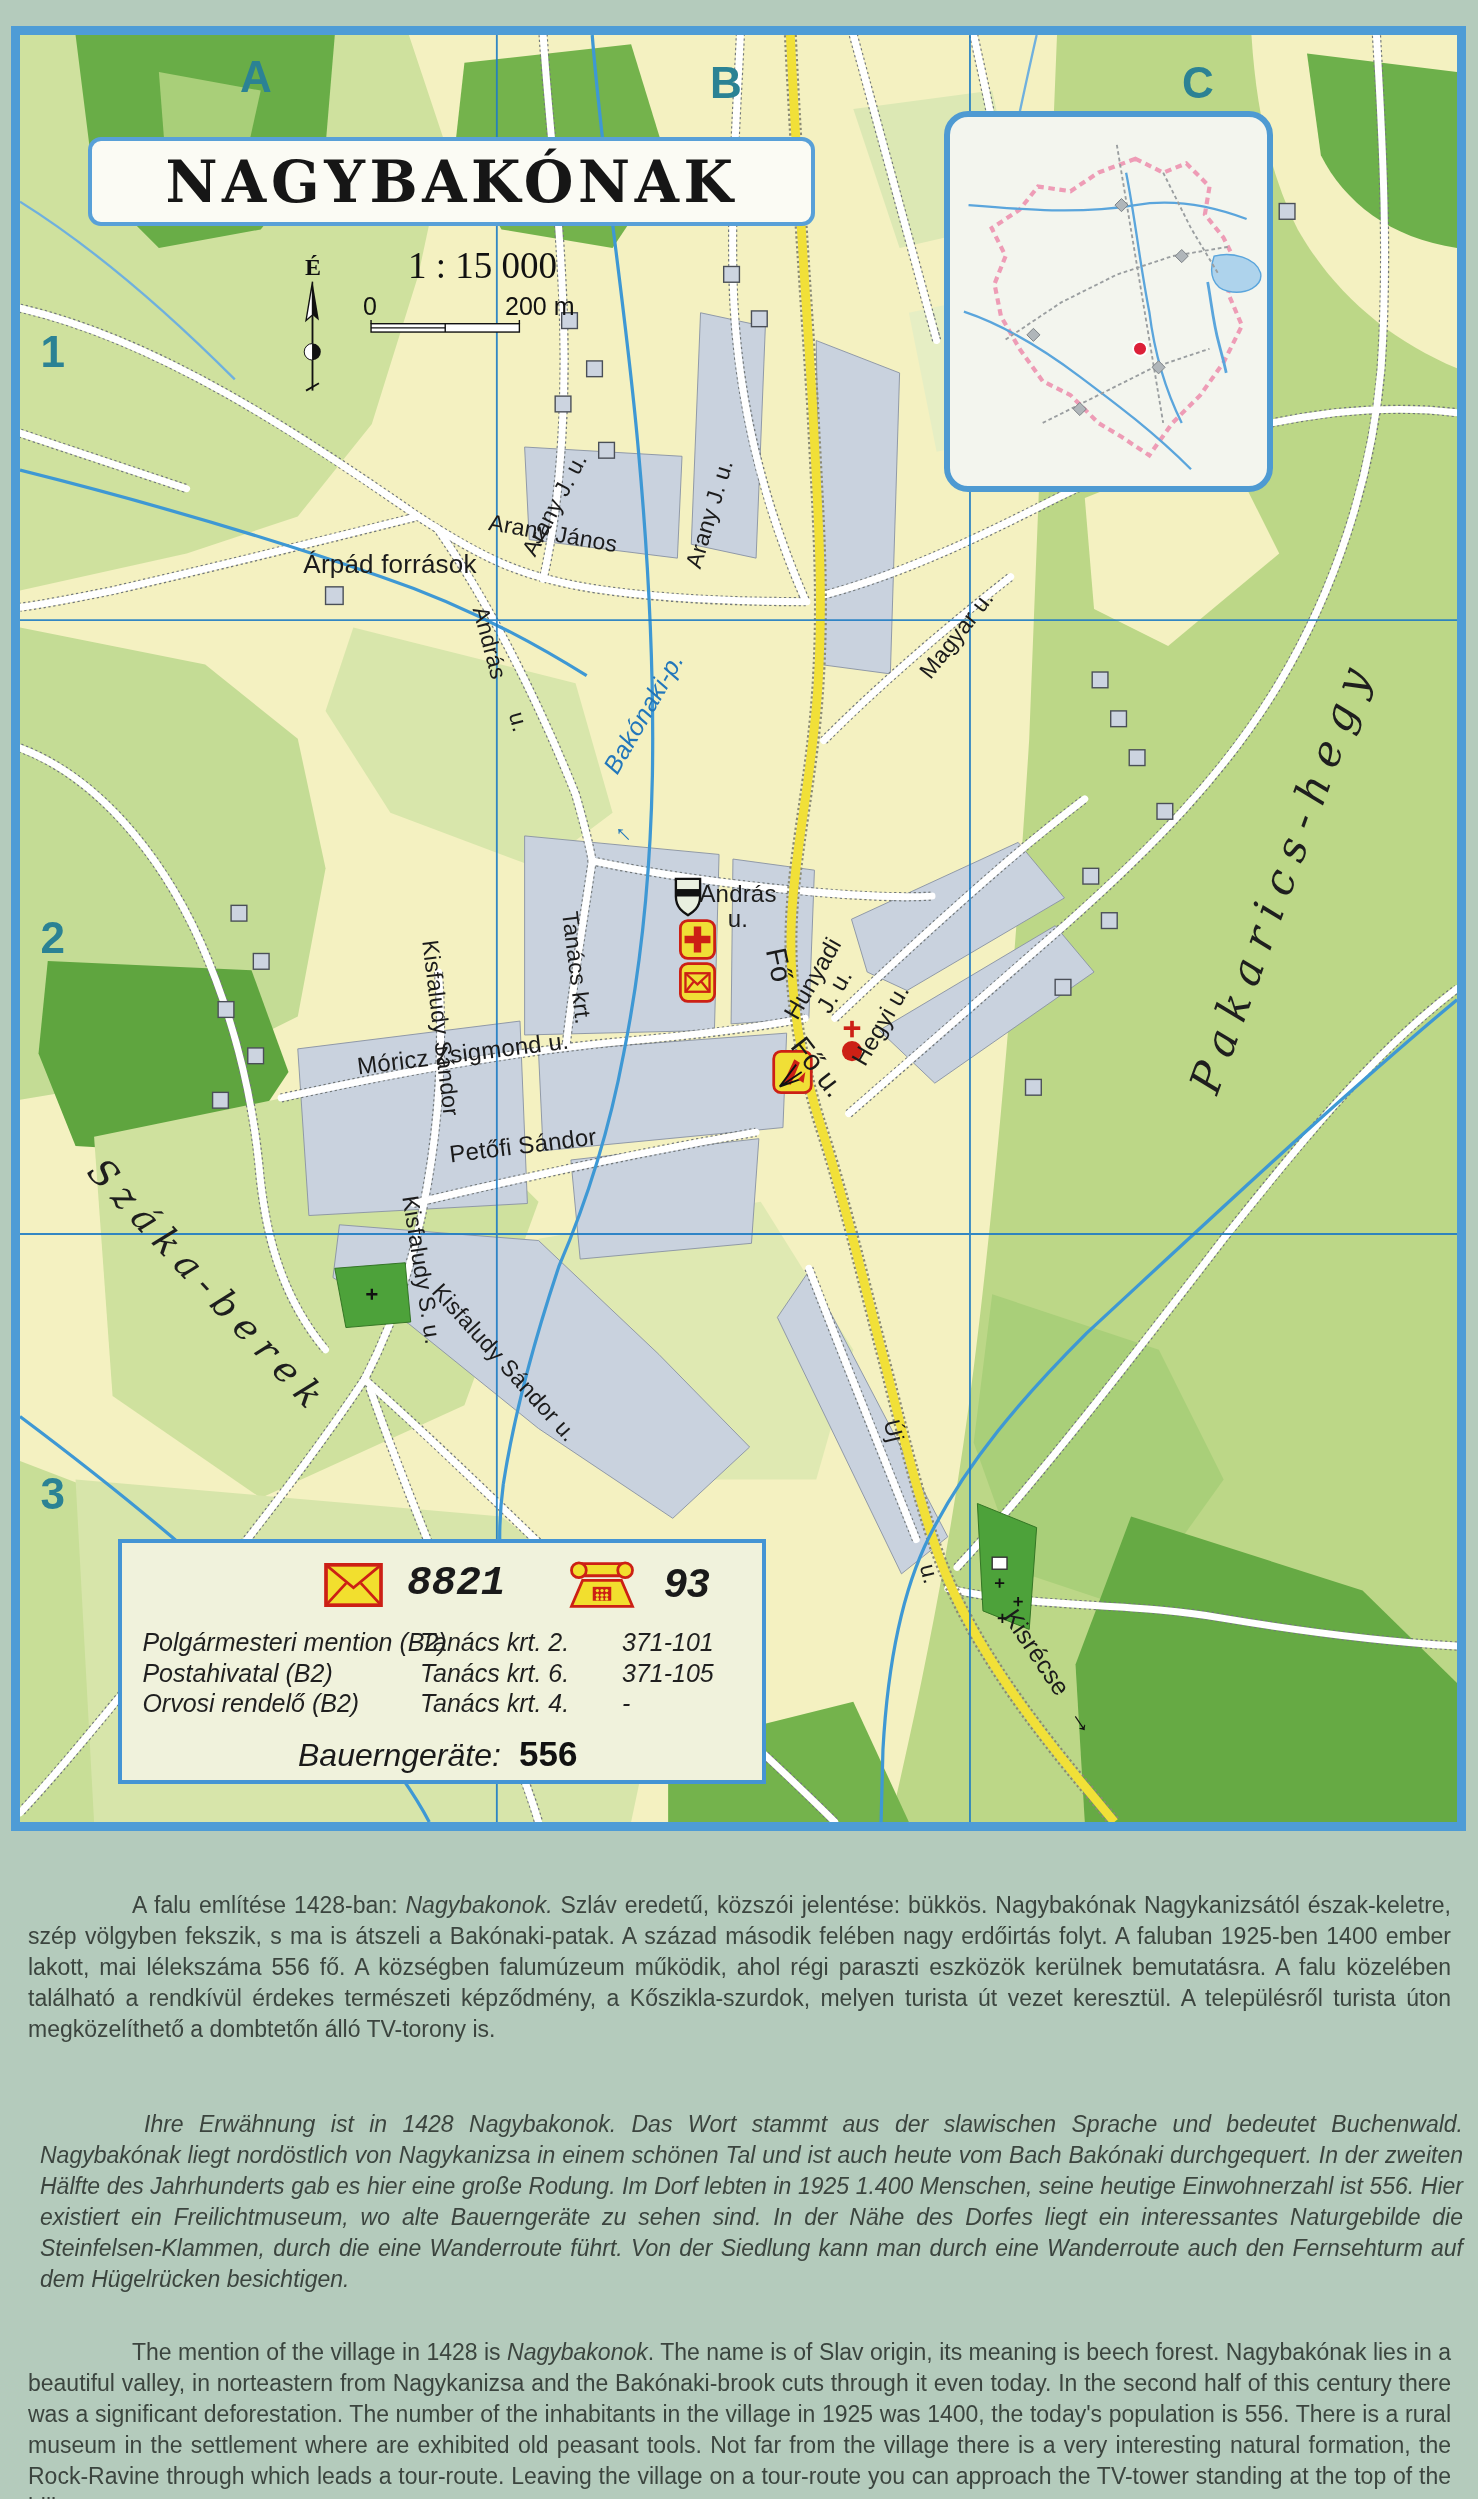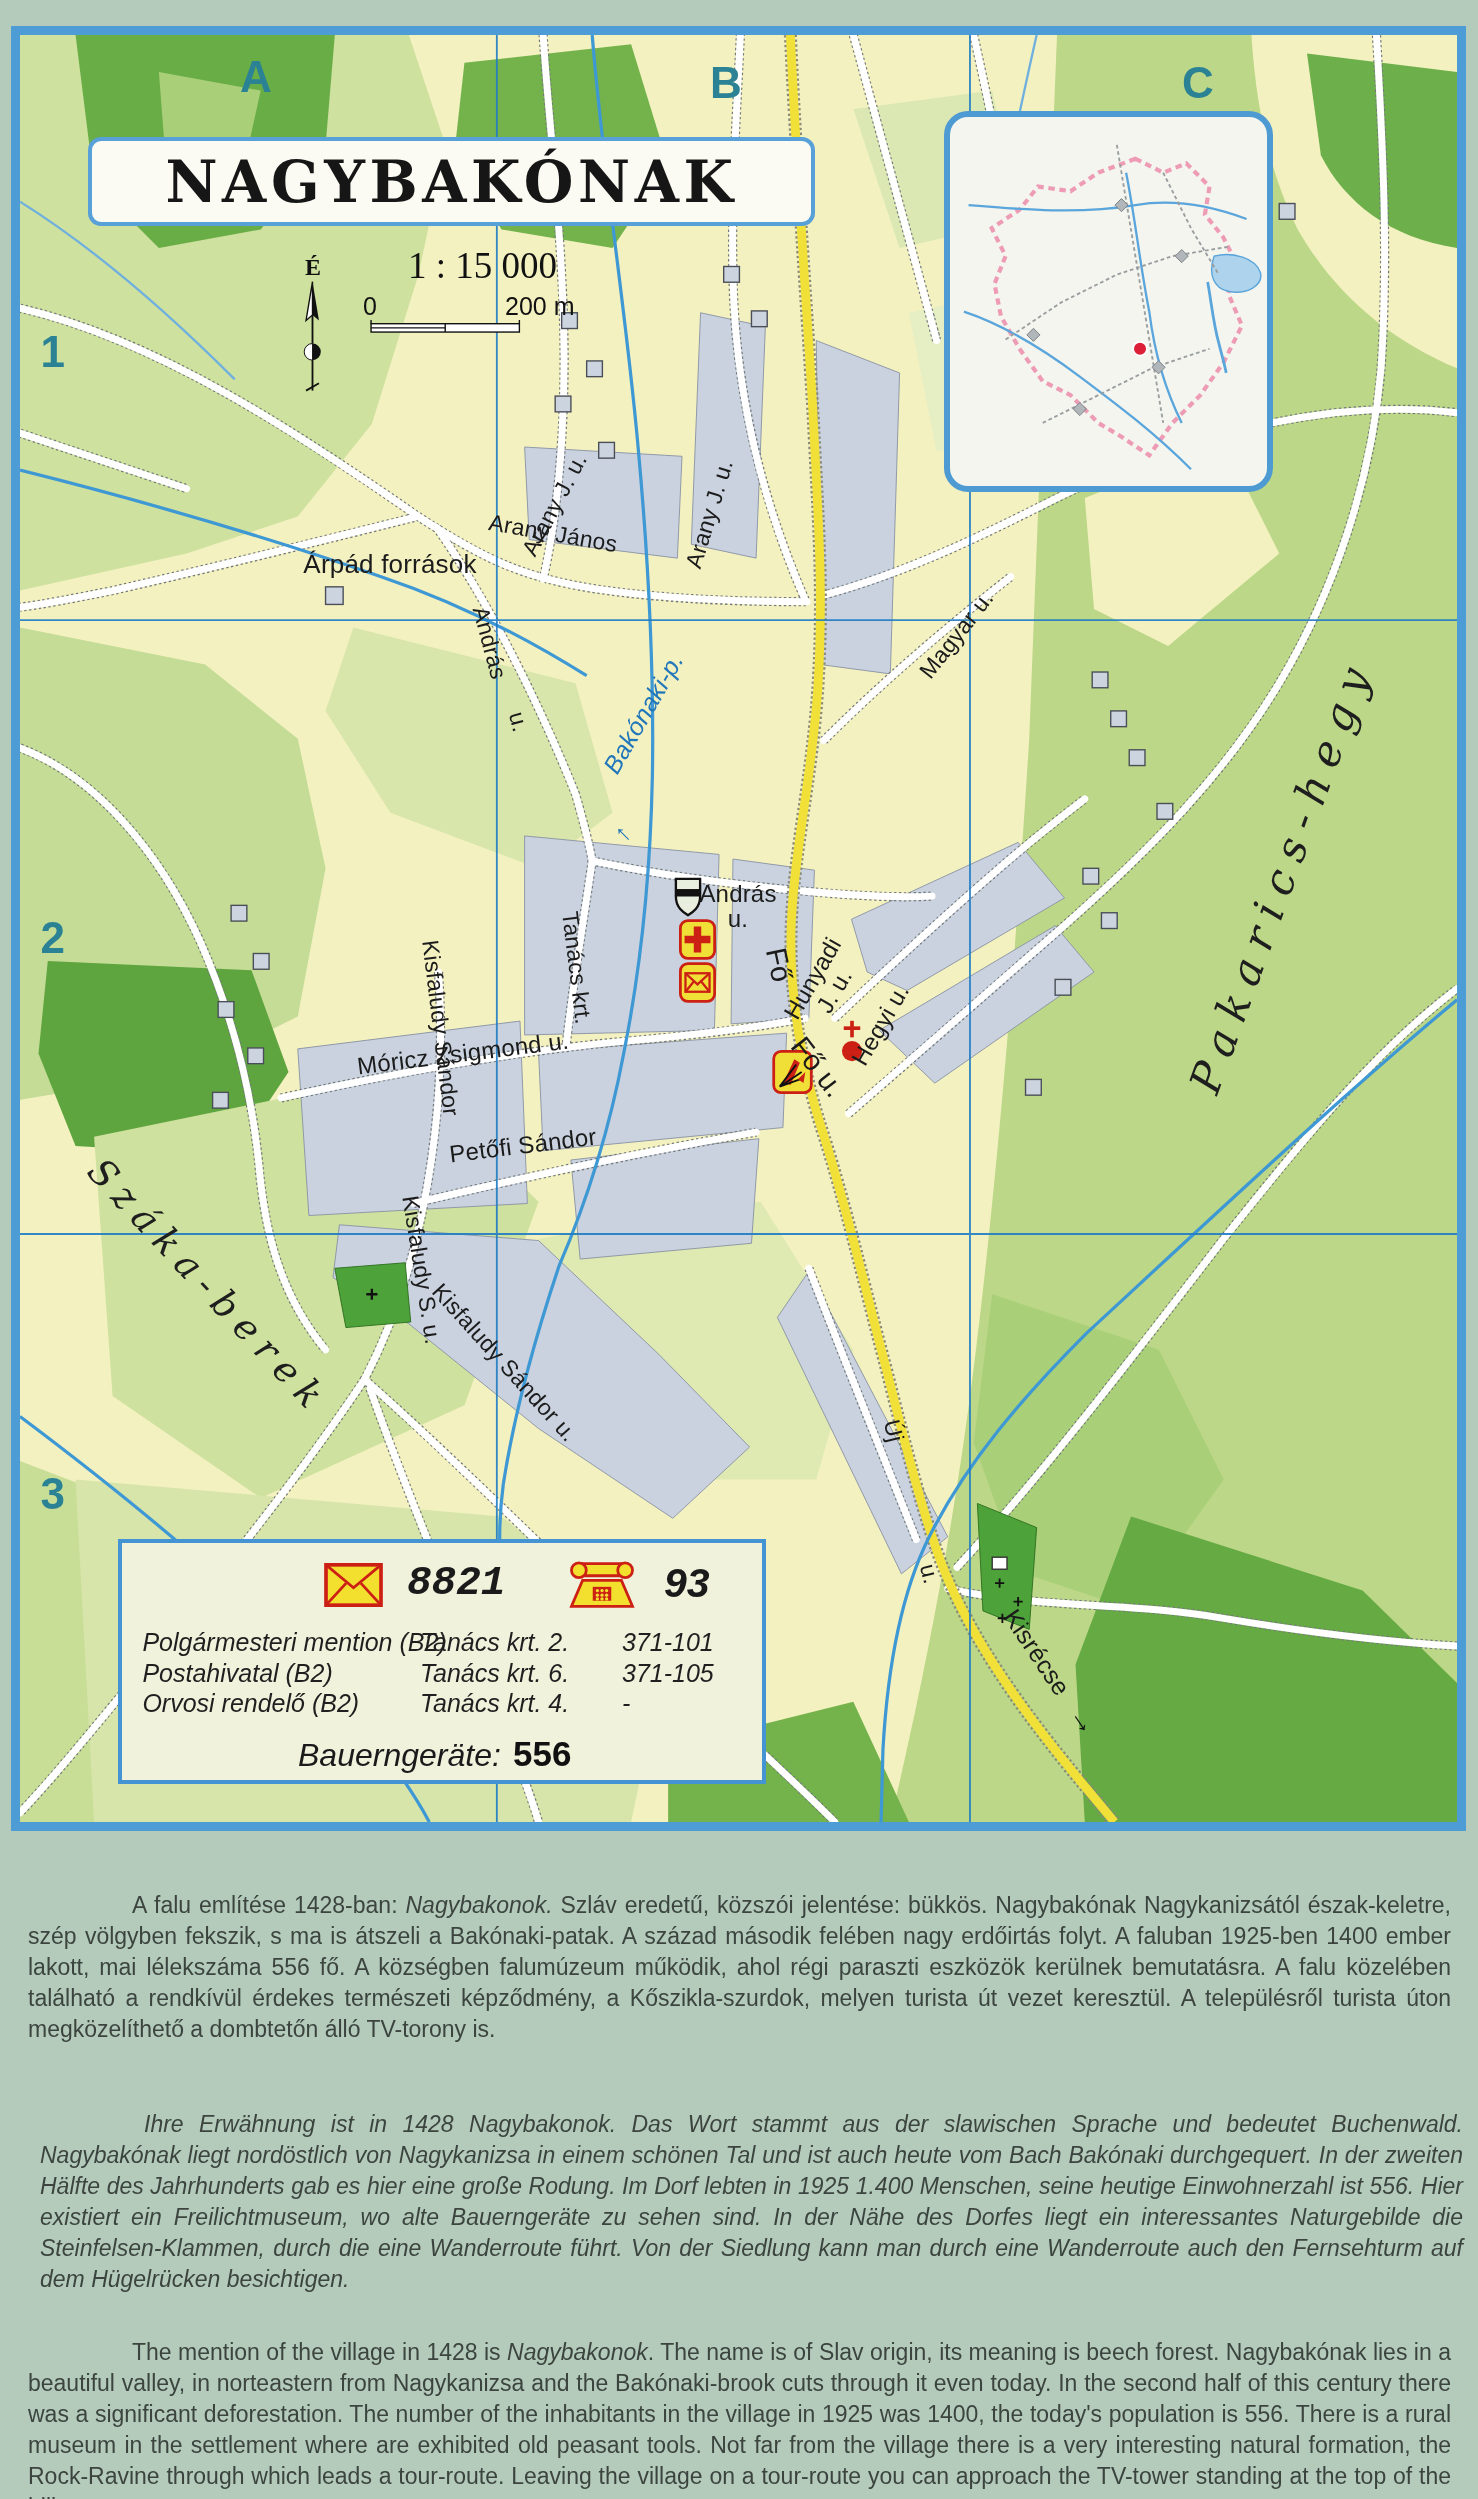--- a/index.html
+++ b/index.html
@@ -64,21 +64,21 @@
     position:absolute;left:98px;top:1504px;width:648px;height:245px;
     background:#f0f2dc;border:4.6px solid #4494d4;box-sizing:border-box;
   }
   .legend .hnum{position:absolute;font-size:41px;font-weight:bold;font-style:italic;color:#1a1a1a;}
   .legend .lrow{position:absolute;font-style:italic;font-size:25px;color:#1f1f1f;white-space:nowrap;}
   .legend .lname{position:absolute;left:20.4px;}
   .legend .laddr{position:absolute;left:298px;}
   .legend .lphone{position:absolute;left:500px;width:120px;text-align:left;}
   .legend .pop{position:absolute;left:176px;top:191px;white-space:nowrap;}
   .legend .pop .pl{font-style:italic;font-size:32px;color:#1a1a1a;}
-  .legend .pop .pv{font-weight:bold;font-size:35px;color:#111;margin-left:8px;}
+  .legend .pop .pv{font-weight:bold;font-size:35px;color:#111;margin-left:14px;}
   
   .para{
     position:absolute;left:28px;width:1423px;
     font-size:23px;line-height:31px;color:#3b443e;
     text-align:justify;text-indent:104px;
   }
   .para.de{font-style:italic;}
   .para .em{font-style:italic;}
 </style>
 </head>

